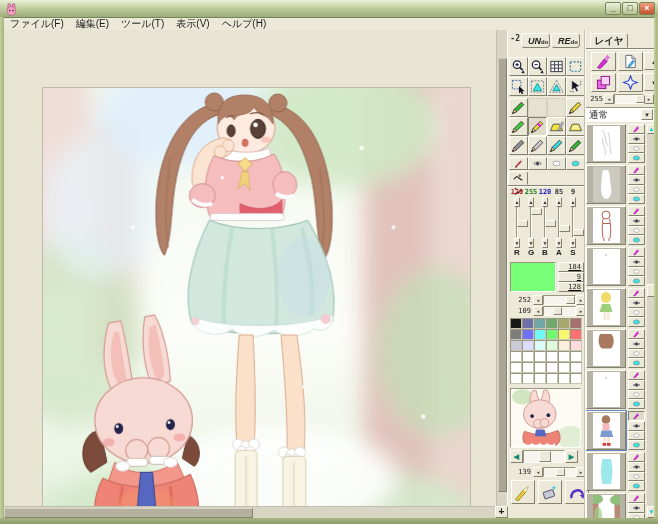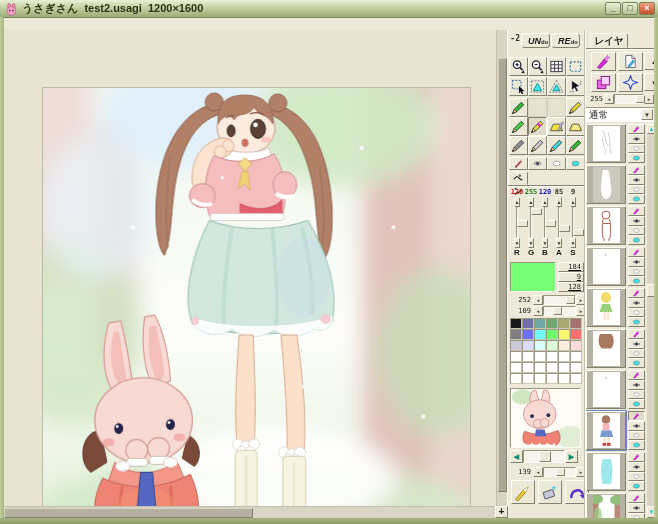--- a/index.html
+++ b/index.html
@@ -141,28 +141,34 @@
   <div class="titlebar">
     <span class="appicon">
       <svg viewBox="0 0 13 13">
           <ellipse cx="4.2" cy="3.4" rx="1.5" ry="3.2" fill="#f08cb4" stroke="#a04878" stroke-width=".5"></ellipse>
           <ellipse cx="8.6" cy="3.4" rx="1.5" ry="3.2" fill="#f08cb4" stroke="#a04878" stroke-width=".5"></ellipse>
           <circle cx="6.4" cy="8" r="4.4" fill="#f3a0c2" stroke="#a04878" stroke-width=".5"></circle>
           <circle cx="4.8" cy="7.6" r=".8" fill="#40203a"></circle>
           <circle cx="8" cy="7.6" r=".8" fill="#40203a"></circle>
         </svg>
     </span>
-    <span class="title">うさぎさん  test2.usagi  1200×1600</span>
     <span class="winbtns">
       <button class="wbtn">_</button>
       <button class="wbtn">□</button>
       <button class="wbtn close">×</button>
     </span>
   </div>
 
+  <div class="menubar" id="menubar">
+      <div class="mitem">ファイル(F)</div>
+      <div class="mitem">編集(E)</div>
+      <div class="mitem">ツール(T)</div>
+      <div class="mitem">表示(V)</div>
+      <div class="mitem">ヘルプ(H)</div>
+    </div>
 
   <div class="viewport">
     <div class="canvas">
       <svg viewBox="0 0 429 449">
         <defs>
           <filter id="bl" x="-30%" y="-30%" width="160%" height="160%">
               <feGaussianBlur stdDeviation="11"></feGaussianBlur>
             </filter>
           <linearGradient id="bgg" x1="0" y1="0" x2="0" y2="1">
             <stop offset="0" stop-color="#f3f8ef"></stop>

